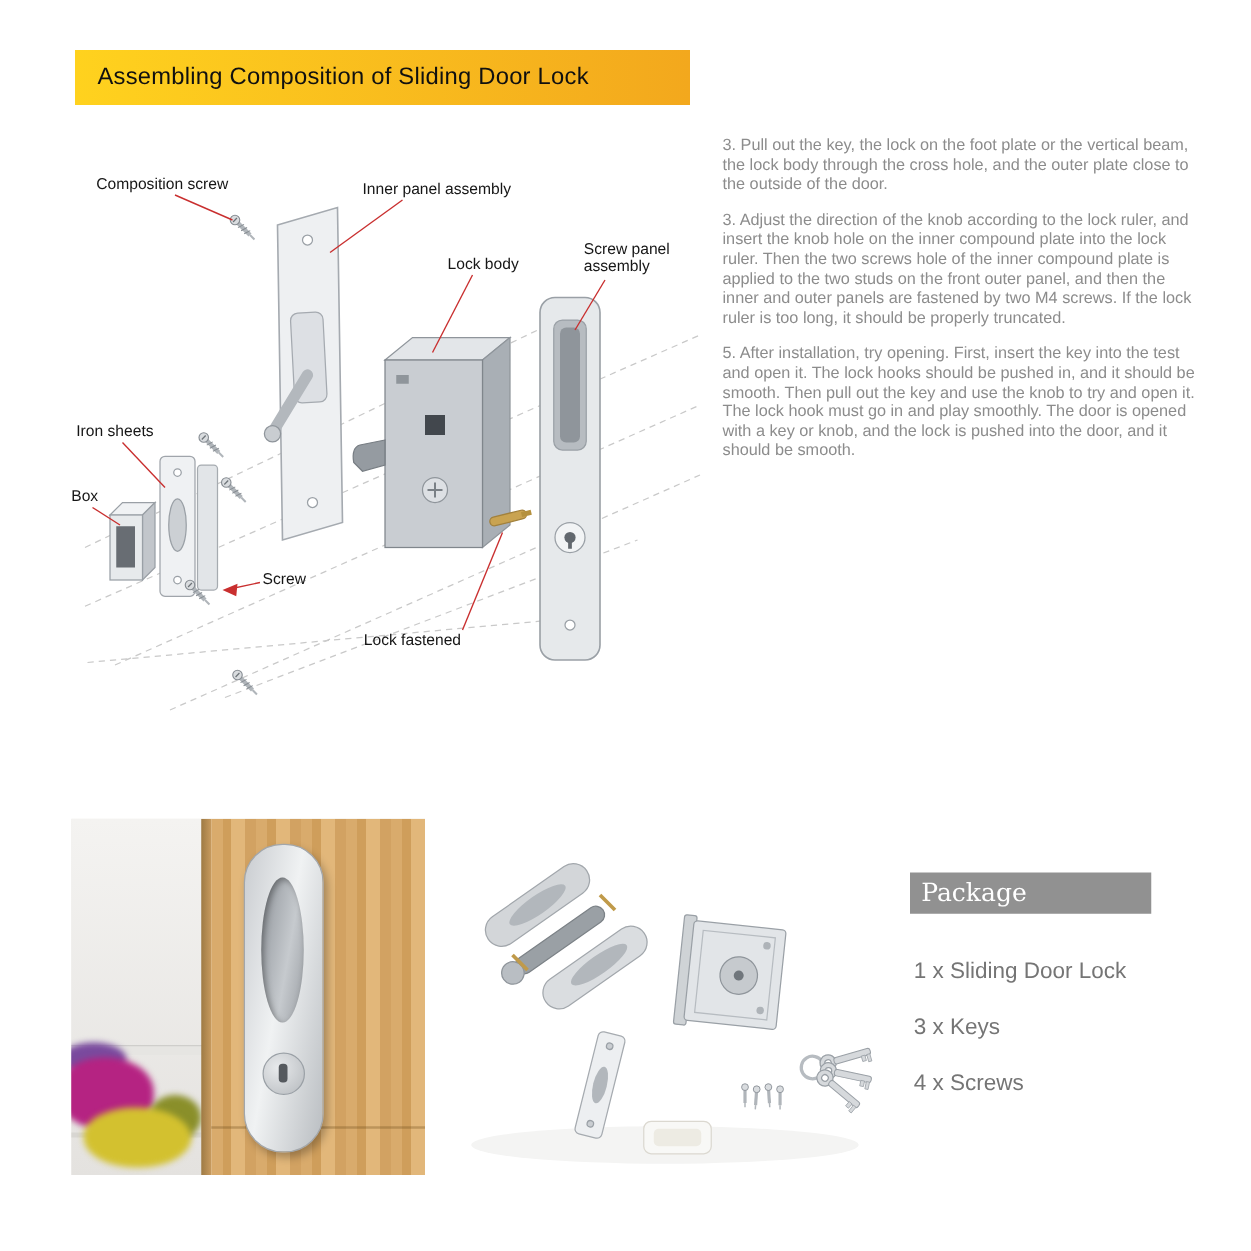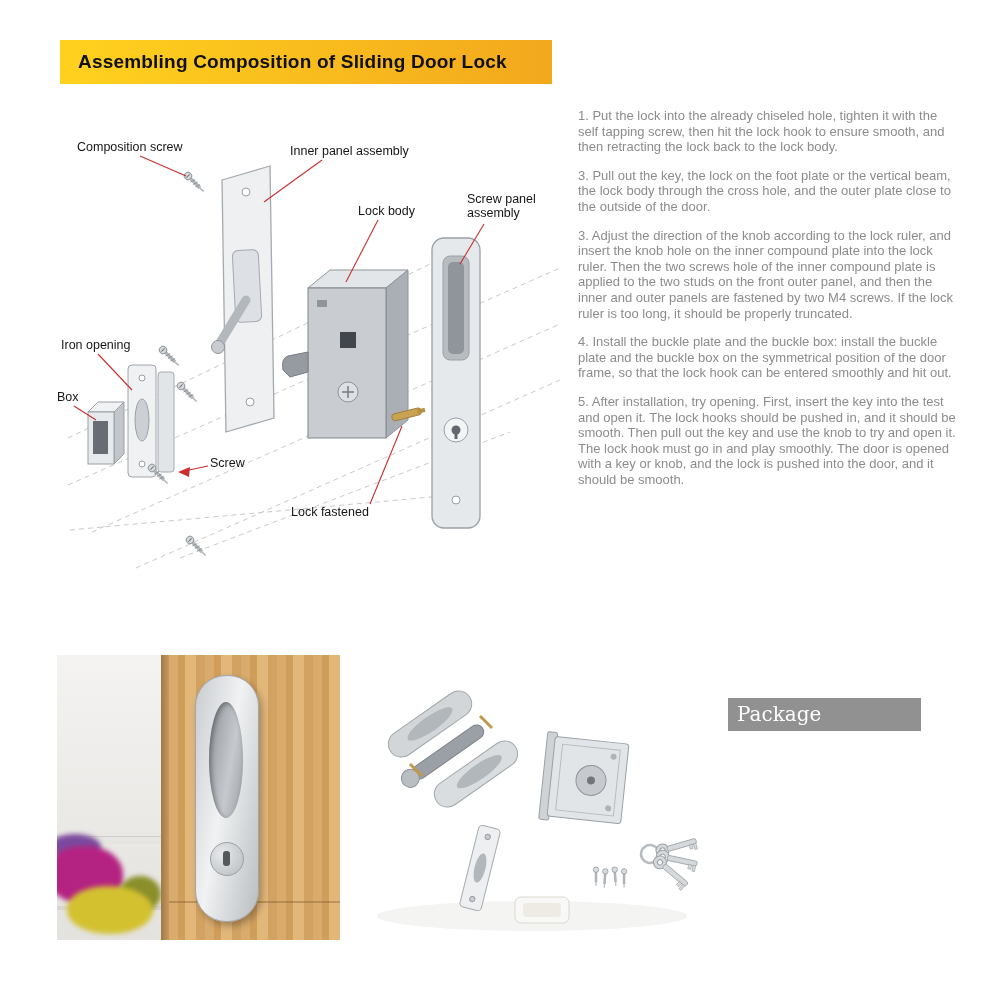--- a/index.html
+++ b/index.html
@@ -2,21 +2,21 @@
 <html><head>
 <meta charset="utf-8">
 <style>
   html,body{margin:0;padding:0;background:#fff;}
   .page{position:relative;width:1001px;height:1001px;background:#fff;overflow:hidden;
         font-family:"Liberation Sans",sans-serif;}
 
   
   .banner{position:absolute;left:60px;top:40px;width:492px;height:44px;
           background:linear-gradient(90deg,#ffd21e,#f3a81d);display:flex;align-items:center;}
-  .banner-title{font-size:19px;font-weight:bold;color:#101010;padding-left:18px;letter-spacing:.2px;}
+  .banner-title{font-size:19px;font-weight:normal;color:#101010;padding-left:18px;letter-spacing:.2px;}
 
   
   .diagram{position:absolute;left:40px;top:100px;width:530px;height:500px;}
   .diagram svg{position:absolute;left:0;top:0;}
   .dlabel{position:absolute;font-size:12.5px;color:#161616;white-space:nowrap;}
 
   
   .steps{position:absolute;left:578px;top:108px;width:380px;}
   .step{font-size:13px;line-height:15.6px;color:#8c8c8c;margin:0 0 13px 0;}
 
@@ -161,31 +161,29 @@
       </g>
     </svg>
 
     <div class="dlabel" style="left:37px;top:40px">Composition screw</div>
     <div class="dlabel" style="left:250px;top:44px">Inner panel assembly</div>
     <div class="dlabel" style="left:318px;top:104px">Lock body</div>
     <div class="dlabel" style="left:427px;top:92px;line-height:14px">
       <div>Screw panel</div>
       <div>assembly</div>
     </div>
-    <div class="dlabel" style="left:21px;top:238px">Iron opening</div>
+    <div class="dlabel" style="left:21px;top:238px">Iron sheets</div>
     <div class="dlabel" style="left:17px;top:290px">Box</div>
     <div class="dlabel" style="left:170px;top:356px">Screw</div>
     <div class="dlabel" style="left:251px;top:405px">Lock fastened</div>
   </div>
 
   <div class="steps">
-    <p class="step">1. Put the lock into the already chiseled hole, tighten it with the self tapping screw, then hit the lock hook to ensure smooth, and then retracting the lock back to the lock body.</p>
     <p class="step">3. Pull out the key, the lock on the foot plate or the vertical beam, the lock body through the cross hole, and the outer plate close to the outside of the door.</p>
     <p class="step">3. Adjust the direction of the knob according to the lock ruler, and insert the knob hole on the inner compound plate into the lock ruler. Then the two screws hole of the inner compound plate is applied to the two studs on the front outer panel, and then the inner and outer panels are fastened by two M4 screws. If the lock ruler is too long, it should be properly truncated.</p>
-    <p class="step">4. Install the buckle plate and the buckle box: install the buckle plate and the buckle box on the symmetrical position of the door frame, so that the lock hook can be entered smoothly and hit out.</p>
     <p class="step">5. After installation, try opening. First, insert the key into the test and open it. The lock hooks should be pushed in, and it should be smooth. Then pull out the key and use the knob to try and open it. The lock hook must go in and play smoothly. The door is opened with a key or knob, and the lock is pushed into the door, and it should be smooth.</p>
   </div>
 
   <div class="photo-left">
     <div class="wall"></div>
     <div class="shelf"></div>
     <div class="skirt"></div>
     <div class="pillow pillow4"></div>
     <div class="pillow pillow1"></div>
     <div class="pillow pillow3"></div>
@@ -271,14 +269,19 @@
           <circle cx="13" cy="0" r="2.6" fill="#fff" stroke="#9aa0a6"></circle>
           <rect x="18" y="-2.6" width="30" height="5.2" rx="2" fill="#d6d9dc" stroke="#9aa0a6" stroke-width="0.8"></rect>
           <rect x="40" y="2" width="3" height="4.5" fill="#d6d9dc" stroke="#9aa0a6" stroke-width="0.6"></rect>
           <rect x="44.5" y="2" width="2.6" height="6" fill="#d6d9dc" stroke="#9aa0a6" stroke-width="0.6"></rect>
         </g>
       </g>
     </svg>
   </div>
 
   <div class="pkg-badge">Package Included:</div>
+  <div class="pkg-items">
+    <div class="pkg-item">1 x Sliding Door Lock</div>
+    <div class="pkg-item">3 x Keys</div>
+    <div class="pkg-item">4 x Screws</div>
+  </div>
 
 </div>
 
 </body></html>

